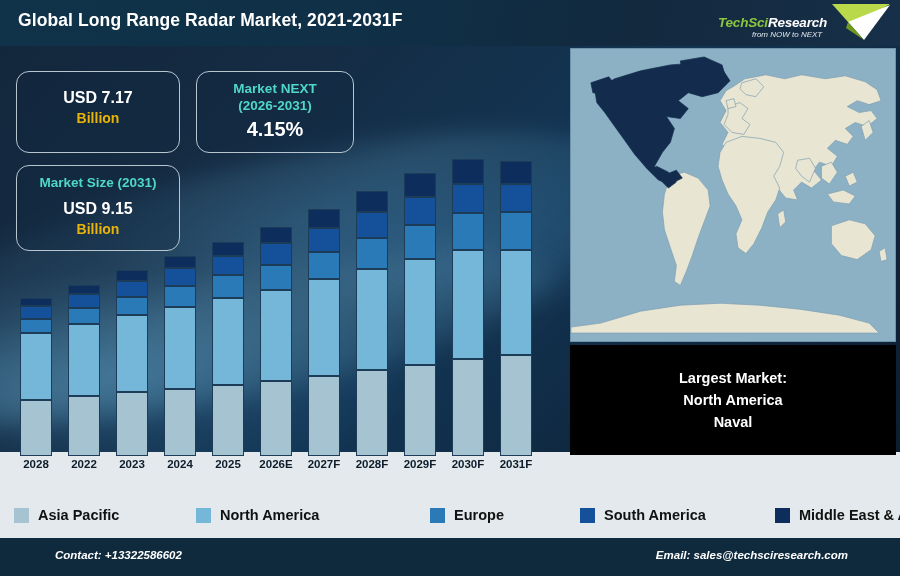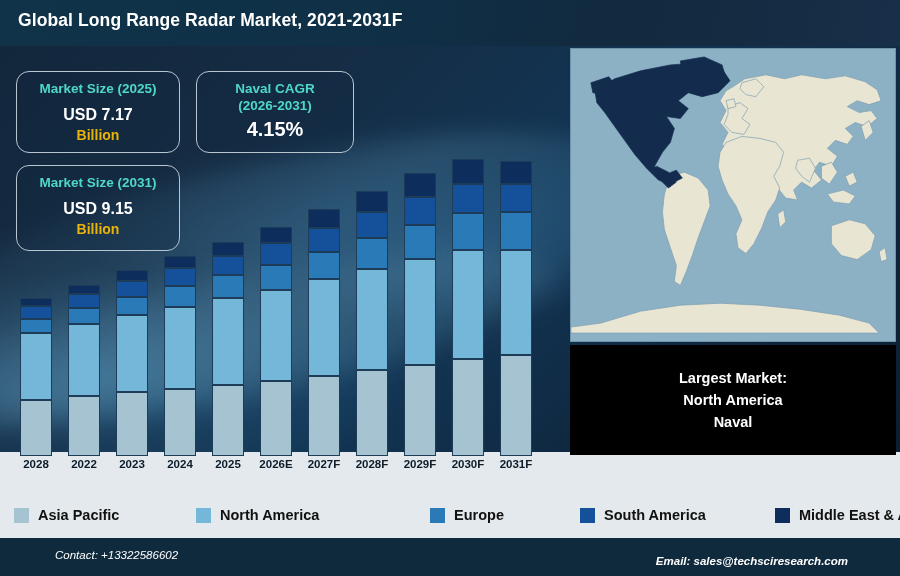--- a/index.html
+++ b/index.html
@@ -251,31 +251,30 @@
     left: 0; top: 538px;
     width: 900px; height: 38px;
     background: #0f2a3d;
     z-index: 6;
   }
   .footer-left {
     position: absolute;
     left: 55px; top: 11px;
     font-size: 11.5px;
     font-style: italic;
-    font-weight: normal;
+    font-weight: bold;
     color: #ffffff;
   }
   .footer-right {
     position: absolute;
     right: 52px; top: 11px;
     font-size: 11.5px;
     font-style: italic;
     font-weight: bold;
     color: #ffffff;
-    margin-top: 6px;
   }
 </style>
 </head>
 <body>
 
 <div id="infographic">
 
   <div class="body-bg">
     <div class="swoosh"></div>
     <div class="swoosh2"></div>
@@ -371,30 +370,40 @@
       <div class="axis-label" style="left: 252px;">2026E</div>
       <div class="axis-label" style="left: 300px;">2027F</div>
       <div class="axis-label" style="left: 348px;">2028F</div>
       <div class="axis-label" style="left: 396px;">2029F</div>
       <div class="axis-label" style="left: 444px;">2030F</div>
       <div class="axis-label" style="left: 492px;">2031F</div>
     </div>
 
   <div class="header">
     <div class="header-title">Global Long Range Radar Market, 2021-2031F</div>
+    <div class="logo-wrap">
+      <svg class="logo-arrow" viewBox="0 0 178 42">
+        <polygon points="118,2 176,2 146,20 134,20" fill="#b9d94a"></polygon>
+        <polygon points="134,20 176,3 150,38" fill="#ffffff"></polygon>
+        <polygon points="134,20 150,38 132,26" fill="#6f9a1e"></polygon>
+      </svg>
+      <div class="logo-text">
+        <span class="logo-tech">TechSci</span><span class="logo-research">Research</span>
+      </div>
+      <div class="logo-tag">from NOW to NEXT</div>
+    </div>
   </div>
 
   <div class="stat-card" id="card-size-2025">
-    <div class="stat-label">Market Size (2025)</div>
     <div class="stat-value">USD 7.17</div>
     <div class="stat-unit">Billion</div>
   </div>
 
   <div class="stat-card" id="card-cagr">
-    <div class="stat-label">Naval CAGR</div>
+    <div class="stat-label">Market NEXT</div>
     <div class="stat-label">(2026-2031)</div>
     <div class="stat-big">4.15%</div>
   </div>
 
   <div class="stat-card" id="card-size-2031">
     <div class="stat-label">Market Size (2031)</div>
     <div class="stat-value">USD 9.15</div>
     <div class="stat-unit">Billion</div>
   </div>
 

